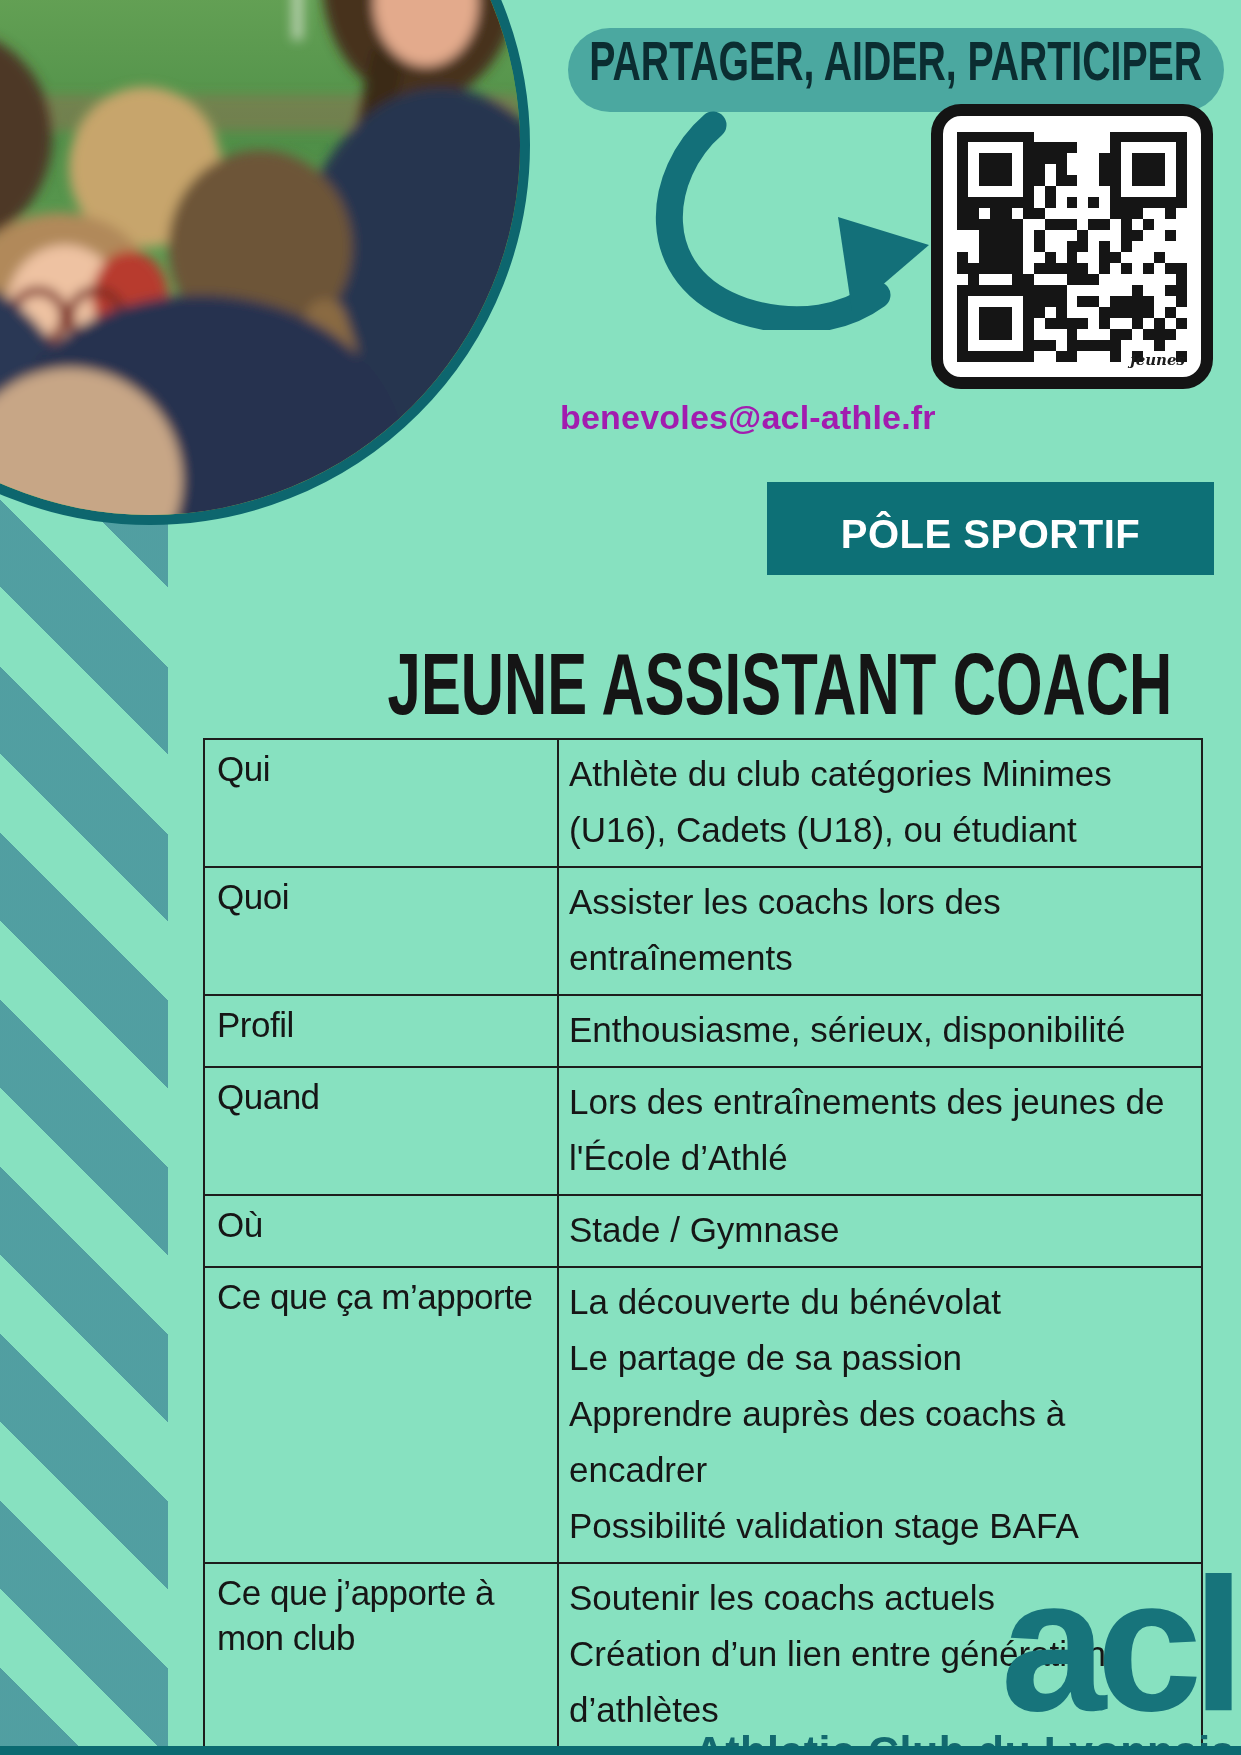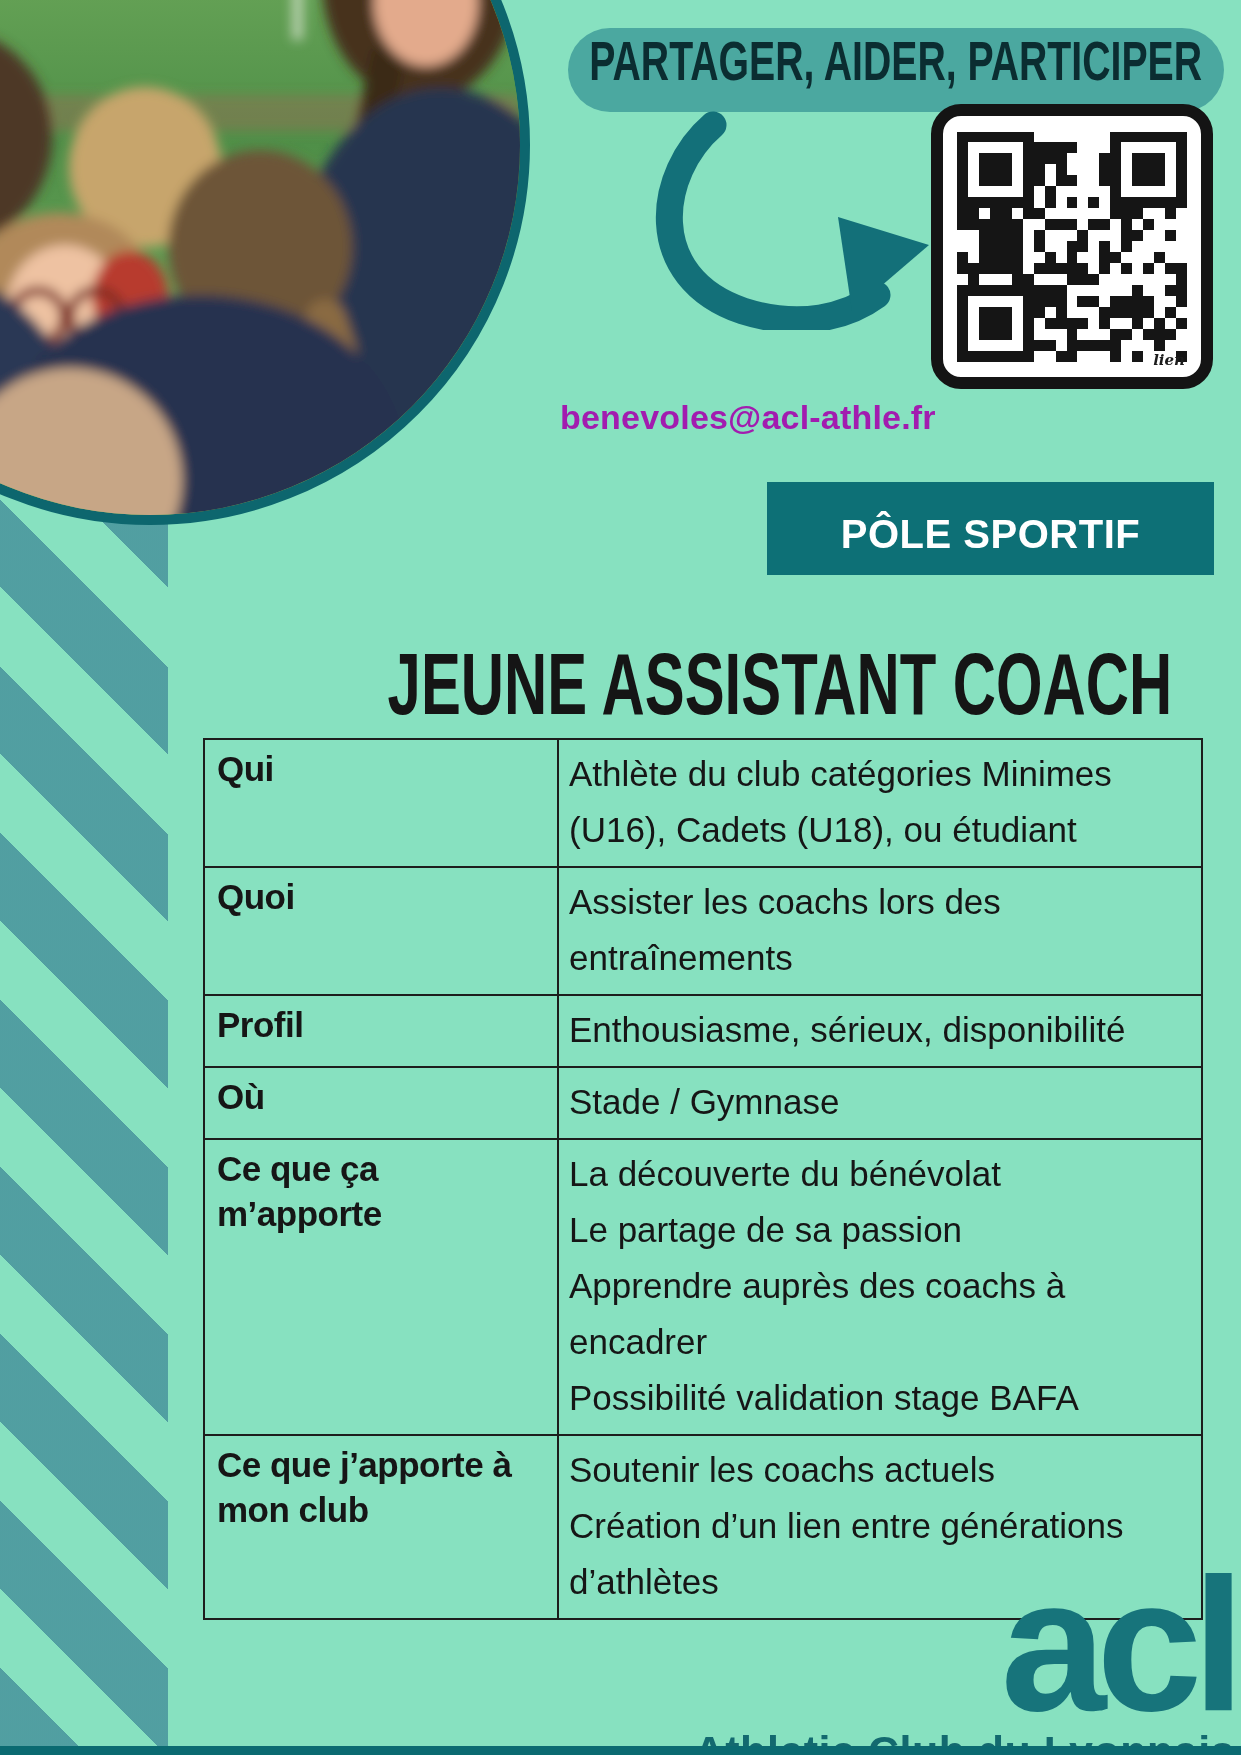--- a/index.html
+++ b/index.html
@@ -64,21 +64,21 @@
   
   .info-table{
     position:absolute; left:203px; top:738px; width:1000px;
     border-collapse:collapse; table-layout:fixed;
     font-size:35px; color:#161616;
   }
   .info-table td{
     border:2px solid #1d1d1d; vertical-align:top; line-height:45px;
     background:transparent;
   }
-  .label-cell{width:330px; font-weight:bold; padding:6px 10px 12px 12px; letter-spacing:-0.5px;}
+  .label-cell{width:330px; font-weight:normal; padding:6px 10px 12px 12px; letter-spacing:-0.5px;}
   .value-cell{padding:6px 12px 8px 10px;}
   .value-line{line-height:56px;}
   
   .logo{position:absolute; right:6px; top:1576px; text-align:right; color:#17747B;}
   .logo-text{
     font-size:190px; font-weight:bold; line-height:0.72; letter-spacing:-10px;
     display:block;
   }
   .logo-subtitle{
     display:block; font-size:43px; font-weight:bold; letter-spacing:0.5px;
@@ -301,21 +301,21 @@
           <rect x="1" y="1" width="5" height="5" fill="#ffffff"></rect>
           <rect x="2" y="2" width="3" height="3"></rect>
           <rect x="14" y="0" width="7" height="7"></rect>
           <rect x="15" y="1" width="5" height="5" fill="#ffffff"></rect>
           <rect x="16" y="2" width="3" height="3"></rect>
           <rect x="0" y="14" width="7" height="7"></rect>
           <rect x="1" y="15" width="5" height="5" fill="#ffffff"></rect>
           <rect x="2" y="16" width="3" height="3"></rect>
         </g>
     </svg>
-    <span class="qr-watermark">lien</span>
+    <span class="qr-watermark">jeunes</span>
   </div>
 
   <div class="email">benevoles@acl-athle.fr</div>
 
   <div class="banner">
     <span class="txt">PÔLE SPORTIF</span>
   </div>
 
   <div class="page-title">
     <span class="txt">JEUNE ASSISTANT COACH</span>
@@ -332,20 +332,26 @@
         <tr>
           <td class="label-cell">Quoi</td>
           <td class="value-cell">
             <div class="value-line">Assister les coachs lors des entraînements</div>
           </td>
         </tr>
         <tr>
           <td class="label-cell">Profil</td>
           <td class="value-cell">
             <div class="value-line">Enthousiasme, sérieux, disponibilité</div>
+          </td>
+        </tr>
+        <tr>
+          <td class="label-cell">Quand</td>
+          <td class="value-cell">
+            <div class="value-line">Lors des entraînements des jeunes de l'École d’Athlé</div>
           </td>
         </tr>
         <tr>
           <td class="label-cell">Où</td>
           <td class="value-cell">
             <div class="value-line">Stade / Gymnase</div>
           </td>
         </tr>
         <tr>
           <td class="label-cell">Ce que ça m’apporte</td>

